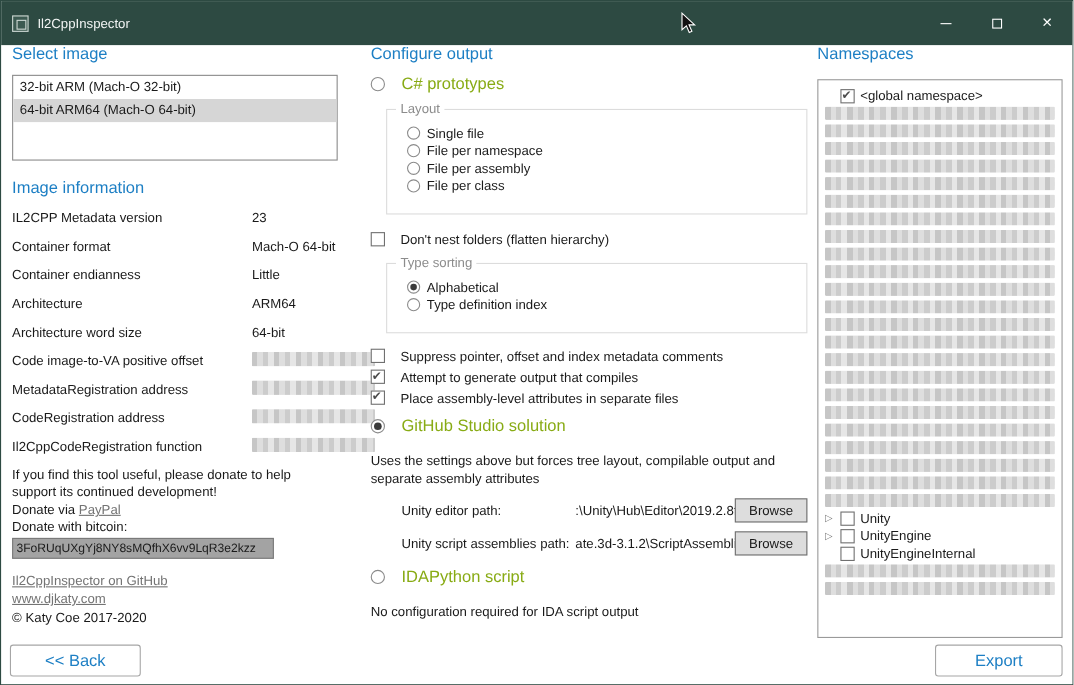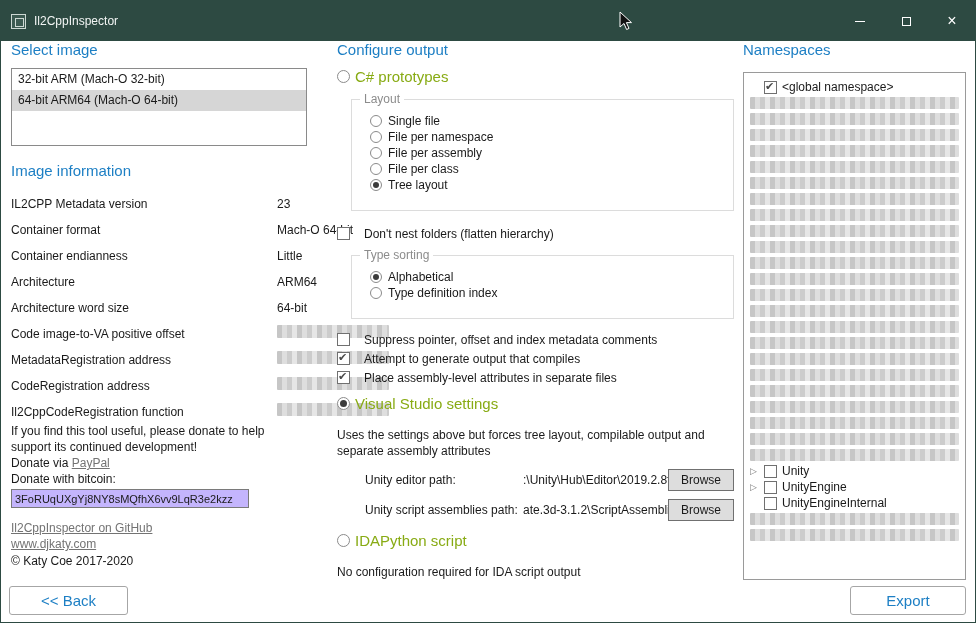--- a/index.html
+++ b/index.html
@@ -45,37 +45,37 @@
 
   .section-heading { font-size:15px; font-weight:normal; color:#1d7fc4; }
 
   
   .listbox { margin-top:10px; height:78px; border:1px solid #8a8a8a; background:#fff; overflow:hidden; }
   .list-item { height:21px; line-height:21px; padding:0 6px; white-space:nowrap; cursor:default; }
   .list-item.selected { background:#d6d6d6; }
 
   .info-heading { margin-top:16px; }
   .info-table { margin-top:6px; }
-  .info-row { display:flex; align-items:flex-end; height:26px;gap:48px; }
+  .info-row { display:flex; align-items:center; height:26px; }
   .info-label { width:218px; flex:none; }
   .info-value { flex:1; white-space:nowrap; }
 
   .mosaic {
     display:inline-block; border-radius:1px;
     background-image:
       repeating-linear-gradient(90deg, #c6c6c6 0 5px, #dedede 5px 10px, #cccccc 10px 15px, #e6e6e6 15px 20px),
       repeating-linear-gradient(0deg, rgba(255,255,255,0) 0 4px, rgba(110,110,110,0.28) 4px 8px);
   }
   .value-mosaic { width:112px; height:13px; }
 
   .donate-text { margin-top:4px; line-height:16px; }
   .donate-line { line-height:16px; }
   .link { color:#737373; text-decoration:underline; cursor:pointer; }
   .bitcoin-input {
-    width:238px; height:19px; border:1px solid #7a7a7a; background:#c4b5fd;
+    width:238px; height:19px; border:1px solid #7a7a7a; background:#a3a3a3;
     font:11px "Liberation Sans", sans-serif; padding:0 3px; margin:2px 0 4px 0; color:#1a1a1a;
   }
   .block-link { display:block; }
   .github-link { margin-top:9px; }
   .website-link { margin-top:2px; }
   .copyright { margin-top:3px; }
 
   
   .big-btn {
     position:absolute; height:29px; background:#fff; border:1px solid #a6a6a6; border-radius:3px;
@@ -96,21 +96,21 @@
   .checkbox {
     width:13px; height:13px; border:1px solid #707070; background:#fff;
     position:relative; flex:none; display:inline-block;
   }
   .checkbox.chk::after {
     content:"\2714"; position:absolute; left:0px; top:-2px;
     font-size:11px; color:#4a4a4a;
   }
 
   
-  .radio-row { display:flex; align-items:center; gap:5px; cursor:default; }
+  .radio-row { display:flex; align-items:center; gap:15px; cursor:default; }
   .radio-row.big { margin-top:10px; }
   .radio-row.big .radio { width:13px; height:13px; }
   .radio-row.big .radio.sel::after { left:2px; top:2px; width:7px; height:7px; }
   .green-label { font-size:15px; color:#88ab14; }
 
   .groupbox { position:relative; border:1px solid #dcdcdc; margin:14px 0 0 14px; padding:13px 10px 17px 18px; }
   .group-title {
     position:absolute; top:-8px; left:8px; background:#fff; padding:0 4px;
     color:#8c8c8c; font-size:12px;
   }
@@ -244,24 +244,20 @@
         <span>File per namespace</span>
       </div>
       <div class="radio-row small">
         <span class="radio"></span>
         <span>File per assembly</span>
       </div>
       <div class="radio-row small">
         <span class="radio"></span>
         <span>File per class</span>
       </div>
-      <div class="radio-row small">
-        <span class="radio sel"></span>
-        <span>Tree layout</span>
-      </div>
     </div>
 
     <div class="check-row flatten-check">
       <span class="checkbox"></span>
       <span>Don't nest folders (flatten hierarchy)</span>
     </div>
 
     <div class="groupbox">
       <span class="group-title">Type sorting</span>
       <div class="radio-row small">
@@ -282,21 +278,21 @@
       <span class="checkbox chk"></span>
       <span>Attempt to generate output that compiles</span>
     </div>
     <div class="check-row opt-check">
       <span class="checkbox chk"></span>
       <span>Place assembly-level attributes in separate files</span>
     </div>
 
     <div class="radio-row big vs-row">
       <span class="radio sel"></span>
-      <span class="green-label">Visual Studio settings</span>
+      <span class="green-label">GitHub Studio solution</span>
     </div>
     <p class="section-desc">Uses the settings above but forces tree layout, compilable output and separate assembly attributes</p>
 
     <div class="path-row first">
       <span class="path-label">Unity editor path:</span>
       <span class="path-value">:\Unity\Hub\Editor\2019.2.8f1</span>
       <button class="browse-btn">Browse</button>
     </div>
     <div class="path-row">
       <span class="path-label">Unity script assemblies path:</span>

